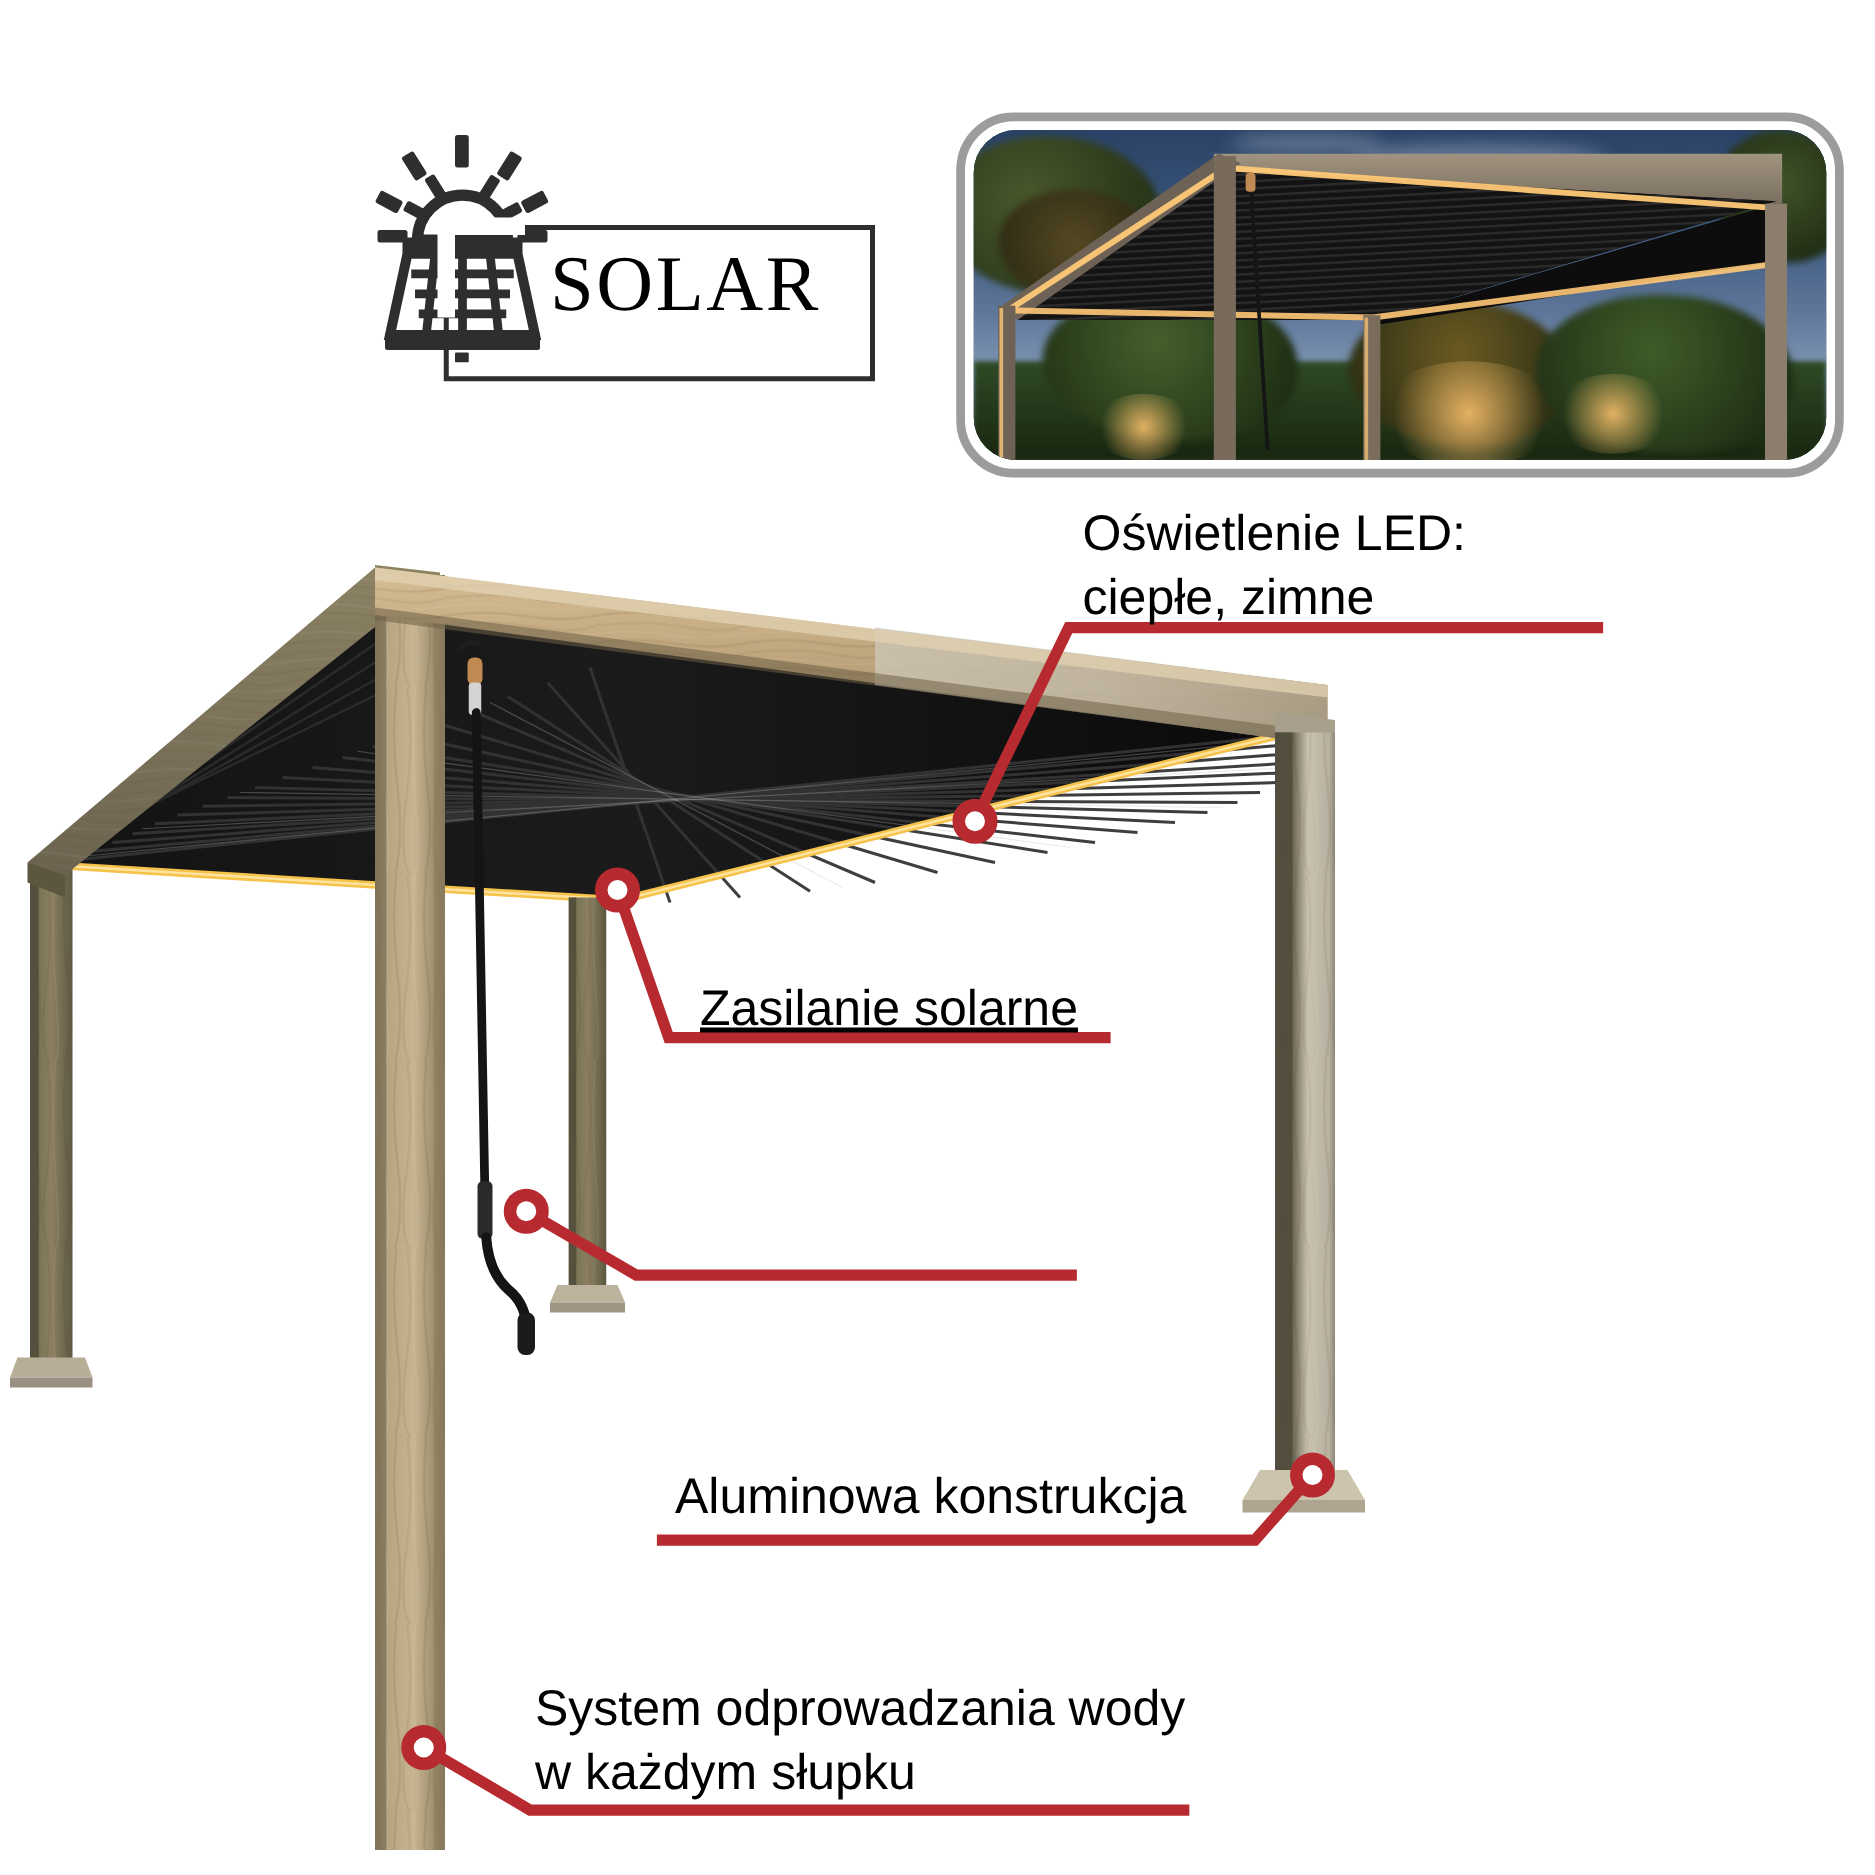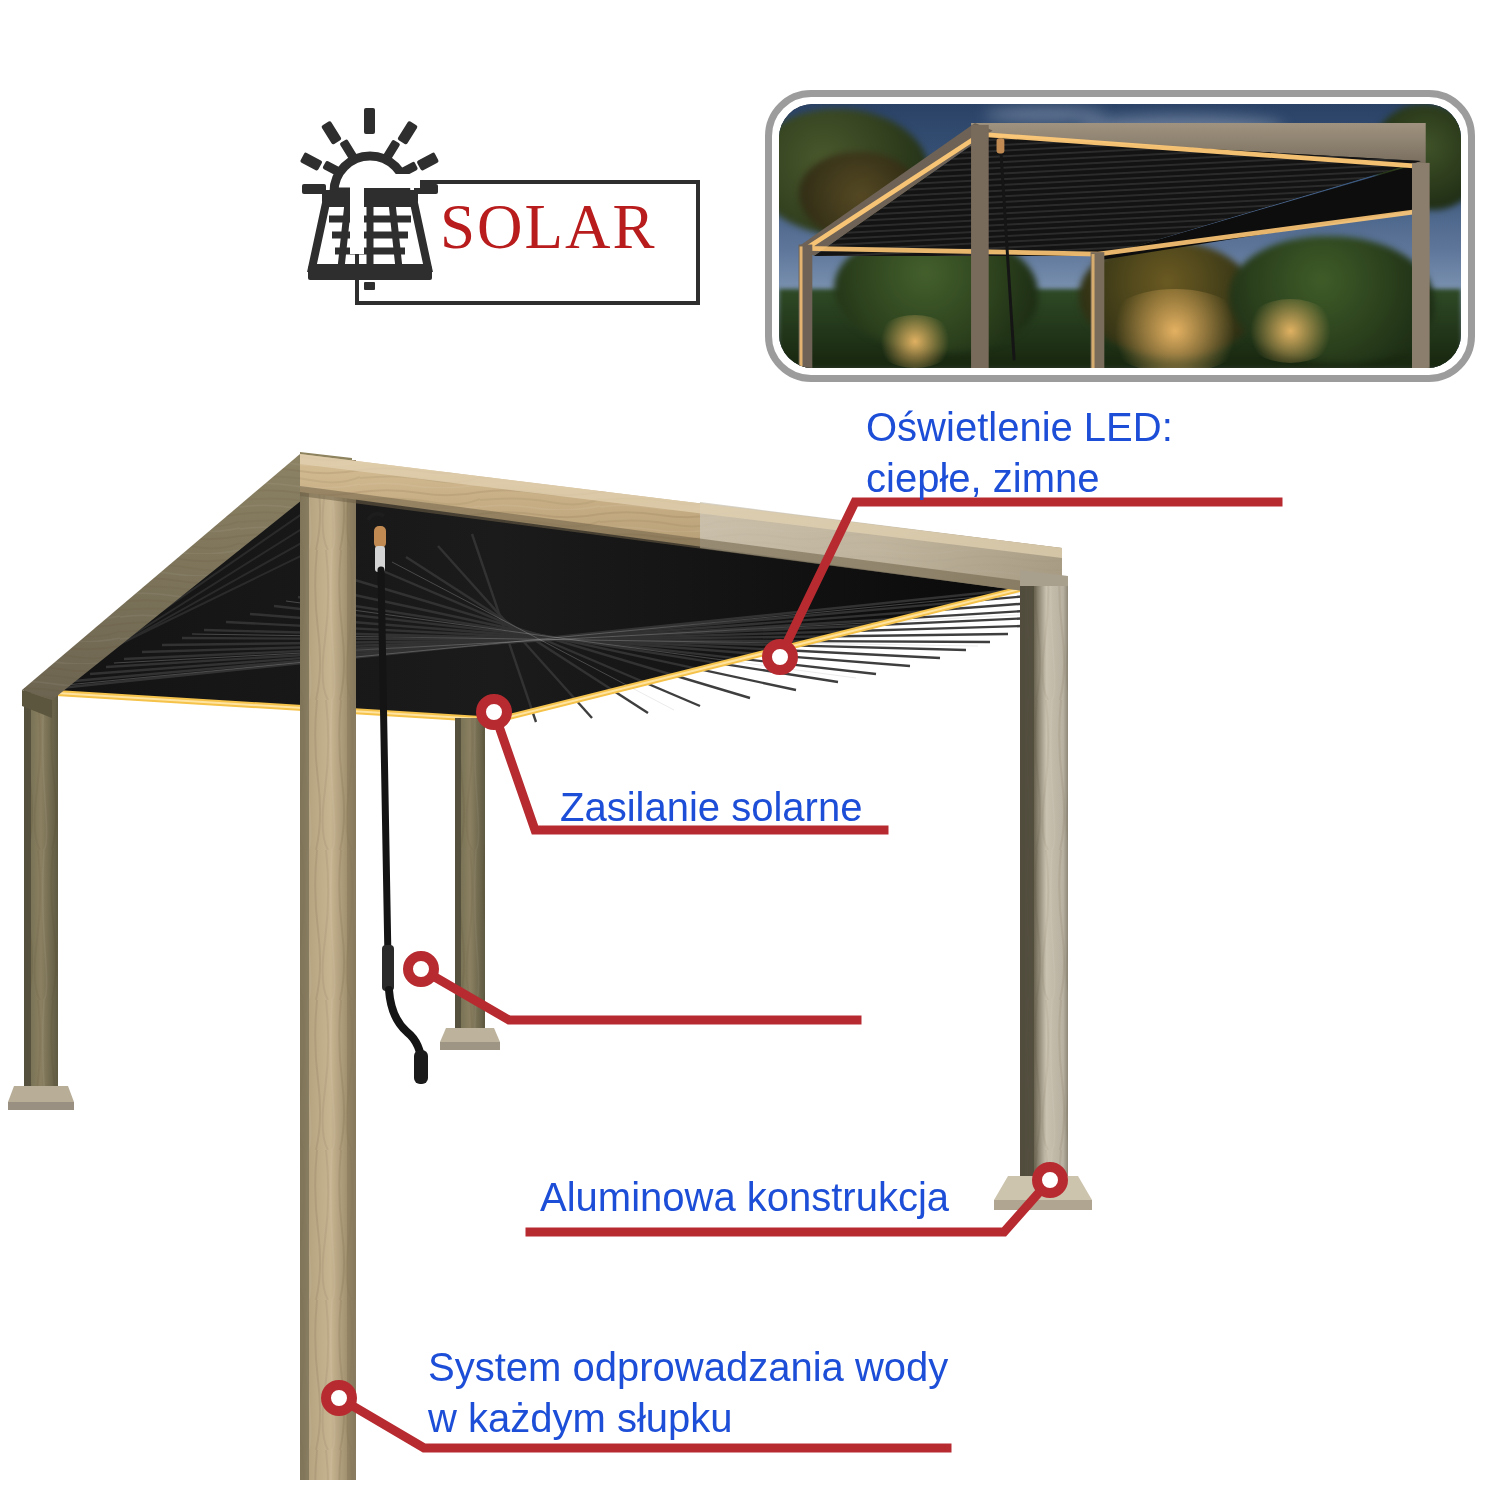--- a/index.html
+++ b/index.html
@@ -54,21 +54,21 @@
     background: #ffffff;
   }
   #solar-word {
     position: absolute;
     left: 140px;
     top: 96px;
     width: 250px;
     font-size: 63px;
     letter-spacing: 2px;
     font-weight: 400;
-    color: #b91c1c;
+    color: #000000;
     font-family: "Liberation Serif", serif;
     line-height: 1;
   }
   #solar-icon {
     position: absolute;
     left: 0px;
     top: 0px;
     width: 140px;
     height: 190px;
   }
@@ -127,28 +127,28 @@
     position: absolute;
     left: 0px;
     top: 400px;
     width: 1120px;
     height: 1080px;
   }
 
   
   .callout-text {
     position: absolute;
-    color: #1d4ed8;
+    color: #000000;
     font-size: 40px;
     line-height: 1.28;
     font-weight: 400;
     white-space: pre-line;
   }
   #txt-led       { left: 866px; top: 402px;  width: 470px; }
-  #txt-solar     { left: 560px; top: 782px;  width: 420px; }
+  #txt-solar     { left: 560px; top: 782px;  width: 420px; text-decoration: underline; }
   #txt-manual    { left: 522px; top: 920px;  width: 420px; }
   #txt-alu       { left: 540px; top: 1172px; width: 520px; }
   #txt-water     { left: 428px; top: 1342px; width: 560px; }
 
   #callout-lines {
     position: absolute;
     left: 0; top: 0;
     width: 1500px; height: 1500px;
     pointer-events: none;
   }

